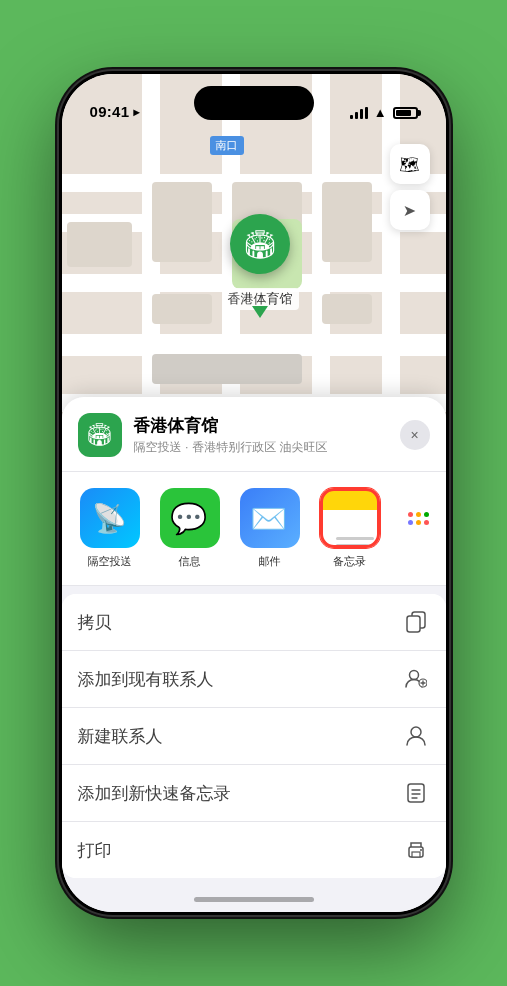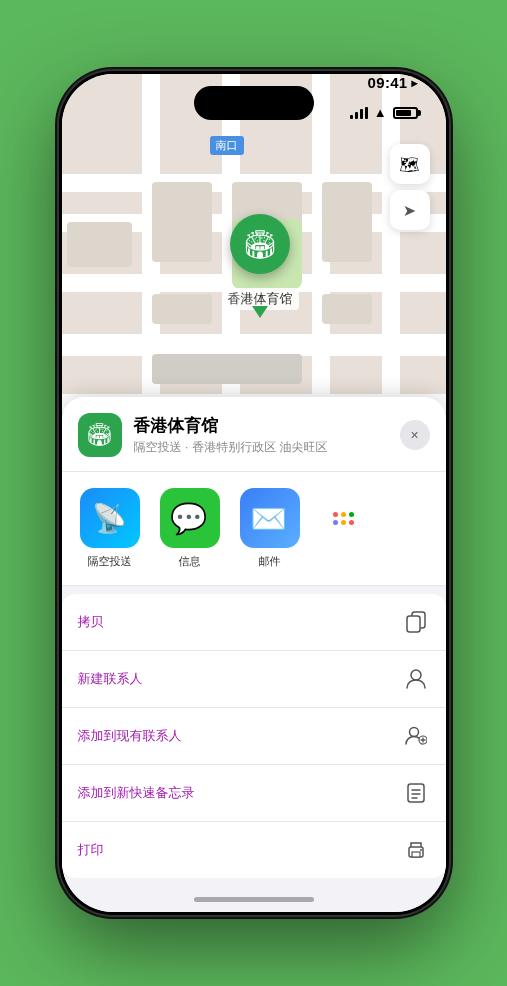--- a/index.html
+++ b/index.html
@@ -51,21 +51,20 @@
       position: absolute;
       top: 0;
       left: 0;
       right: 0;
       height: 54px;
       z-index: 50;
       display: flex;
       align-items: flex-end;
       padding: 0 28px 8px;
       justify-content: space-between;
-      flex-direction: column;
     }
 
     .status-time {
       font-size: 15px;
       font-weight: 600;
       color: #000;
       letter-spacing: 0.3px;
     }
 
     .status-icons {
@@ -412,22 +411,22 @@
       padding: 14px 16px;
       border-bottom: 0.5px solid #e5e5ea;
       background: #fff;
     }
 
     .action-item:last-child {
       border-bottom: none;
     }
 
     .action-text {
-      font-size: 13px;
-      color: #a21caf;
+      font-size: 17px;
+      color: #404040;
     }
 
     .action-icon {
       width: 28px;
       height: 28px;
       display: flex;
       align-items: center;
       justify-content: center;
       font-size: 18px;
       color: #555;
@@ -549,20 +548,30 @@
           <span class="share-label">信息</span>
         </div>
 
         <div class="share-item">
           <div class="share-app-icon mail">
             <span style="font-size:30px;">✉️</span>
           </div>
           <span class="share-label">邮件</span>
         </div>
 
+        <div class="share-item">
+          <div class="share-app-icon notes notes-selected" style="position:relative;overflow:hidden;width:60px;height:60px;border-radius:14px;background:linear-gradient(180deg,#ffd60a 0%,#ffd60a 35%,#fff 35%);border:3px solid #ff3b30;">
+            <div class="notes-lines" style="position:absolute;top:20px;left:6px;right:6px;display:flex;flex-direction:column;gap:4px;">
+              <div class="notes-line" style="height:3px;background:#ccc;border-radius:2px;width:38px;"></div>
+              <div class="notes-line" style="height:3px;background:#ccc;border-radius:2px;width:33px;"></div>
+
+            </div>
+          </div>
+          <span class="share-label">备忘录</span>
+        </div>
 
         <div class="share-item" style="min-width:50px;">
           <div style="width:60px;height:60px;display:flex;flex-direction:column;align-items:center;justify-content:center;gap:3px;">
             <div style="display:flex;gap:3px;">
               <div class="dot" style="background:#f55;"></div>
               <div class="dot" style="background:#fa0;"></div>
               <div class="dot" style="background:#0a0;"></div>
             </div>
             <div style="display:flex;gap:3px;">
               <div class="dot" style="background:#77f;"></div>
@@ -580,43 +589,43 @@
           <span class="action-text">拷贝</span>
           <div class="action-icon">
             <svg width="22" height="22" viewBox="0 0 22 22" fill="none" xmlns="http://www.w3.org/2000/svg">
               <rect x="7" y="1" width="13" height="16" rx="2.5" stroke="#555" stroke-width="1.5"></rect>
               <rect x="2" y="5" width="13" height="16" rx="2.5" fill="white" stroke="#555" stroke-width="1.5"></rect>
             </svg>
           </div>
         </div>
 
         <div class="action-item">
-          <span class="action-text">新建联系人</span>
-          <div class="action-icon">
-            <svg width="22" height="22" viewBox="0 0 22 22" fill="none" xmlns="http://www.w3.org/2000/svg">
-              <circle cx="11" cy="7" r="5" stroke="#555" stroke-width="1.5"></circle>
-              <path d="M2 20c0-5 4-8 9-8s9 3 9 8" stroke="#555" stroke-width="1.5" stroke-linecap="round"></path>
-            </svg>
-          </div>
-        </div>
-
-        <div class="action-item">
           <span class="action-text">添加到现有联系人</span>
           <div class="action-icon">
             <svg width="22" height="22" viewBox="0 0 22 22" fill="none" xmlns="http://www.w3.org/2000/svg">
               <circle cx="9" cy="7" r="4.5" stroke="#555" stroke-width="1.5"></circle>
               <path d="M1 19c0-4.4 3.6-7.5 8-7.5s8 3.1 8 7.5" stroke="#555" stroke-width="1.5" stroke-linecap="round"></path>
               <circle cx="18" cy="15" r="4" fill="white" stroke="#555" stroke-width="1.2"></circle>
               <line x1="18" y1="13" x2="18" y2="17" stroke="#555" stroke-width="1.3" stroke-linecap="round"></line>
               <line x1="16" y1="15" x2="20" y2="15" stroke="#555" stroke-width="1.3" stroke-linecap="round"></line>
             </svg>
           </div>
         </div>
 
         <div class="action-item">
+          <span class="action-text">新建联系人</span>
+          <div class="action-icon">
+            <svg width="22" height="22" viewBox="0 0 22 22" fill="none" xmlns="http://www.w3.org/2000/svg">
+              <circle cx="11" cy="7" r="5" stroke="#555" stroke-width="1.5"></circle>
+              <path d="M2 20c0-5 4-8 9-8s9 3 9 8" stroke="#555" stroke-width="1.5" stroke-linecap="round"></path>
+            </svg>
+          </div>
+        </div>
+
+        <div class="action-item">
           <span class="action-text">添加到新快速备忘录</span>
           <div class="action-icon">
             <svg width="22" height="22" viewBox="0 0 22 22" fill="none" xmlns="http://www.w3.org/2000/svg">
               <rect x="3" y="2" width="16" height="18" rx="2.5" stroke="#555" stroke-width="1.5"></rect>
               <line x1="7" y1="8" x2="15" y2="8" stroke="#555" stroke-width="1.3" stroke-linecap="round"></line>
               <line x1="7" y1="12" x2="15" y2="12" stroke="#555" stroke-width="1.3" stroke-linecap="round"></line>
               <line x1="7" y1="16" x2="12" y2="16" stroke="#555" stroke-width="1.3" stroke-linecap="round"></line>
             </svg>
           </div>
         </div>

